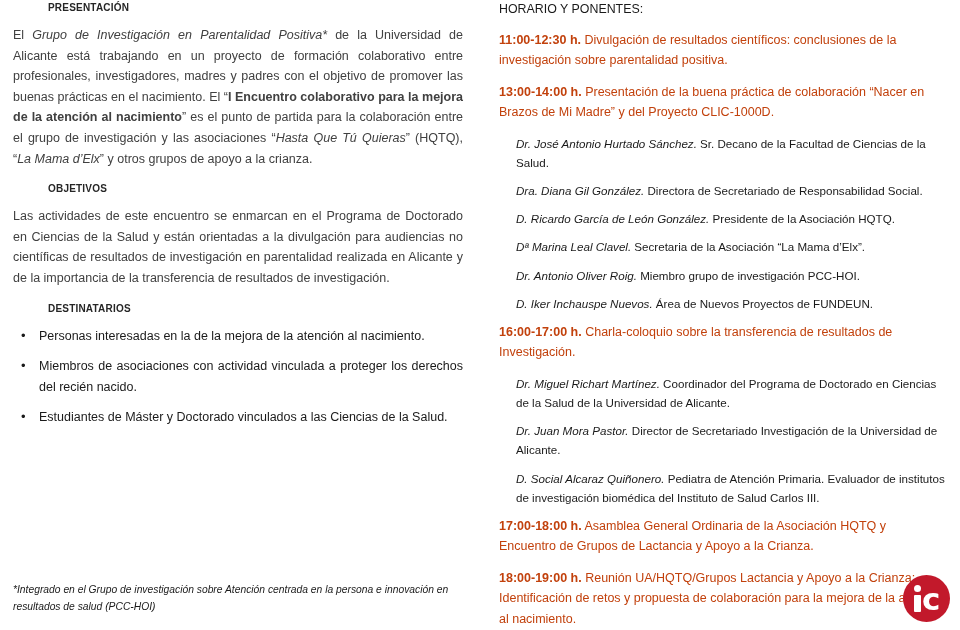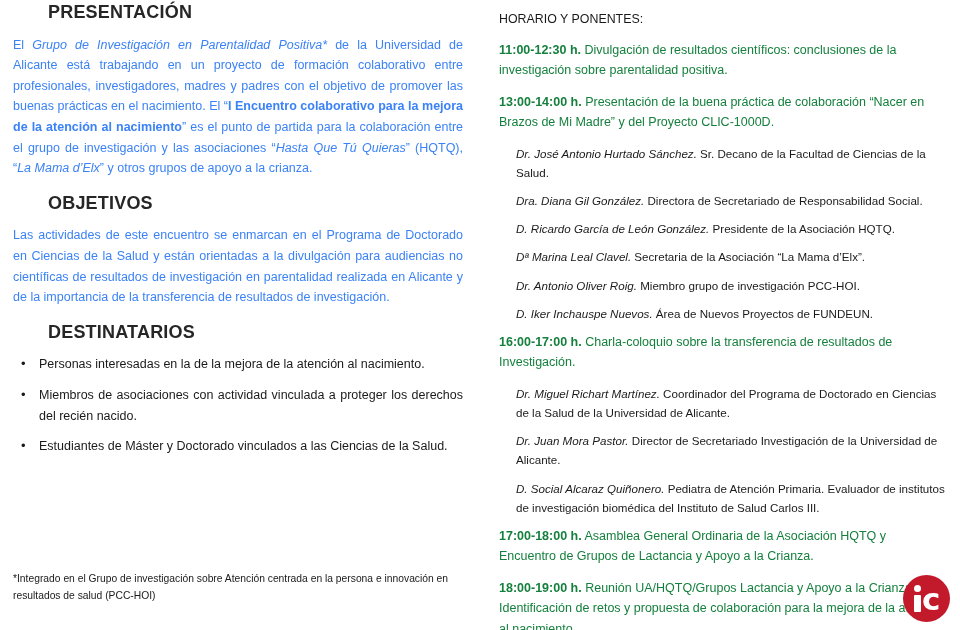--- a/index.html
+++ b/index.html
@@ -24,41 +24,41 @@
   }
   .col-left {
     width: 483px;
     box-sizing: border-box;
     padding: 2px 20px 0 13px;
     position: relative;
   }
   .col-right {
     width: 477px;
     box-sizing: border-box;
-    padding: 12px 14px 0 16px;
+    padding: 2px 14px 0 16px;
     position: relative;
   }
 
   h2.section-heading {
-    font-size: 18px;
+    font-size: 10px;
     font-weight: bold;
     color: #262626;
     margin: 0 0 11px 0;
     letter-spacing: 0.2px;
     line-height: 1.2;
     padding-left: 35px;
   }
   .section-block { margin-bottom: 14px; }
 
   p.body-text {
     font-size: 12.5px;
     line-height: 20.6px;
     margin: 0 0 11px 0;
     text-align: justify;
-    color: #3b82f6;
+    color: #404040;
   }
   p.body-text:last-child { margin-bottom: 0; }
 
   .it { font-style: italic; }
   .bd { font-weight: bold; }
 
   ul.bullets {
     list-style: none;
     margin: 0;
     padding: 0;
@@ -79,40 +79,41 @@
     top: 0;
     font-size: 13px;
     line-height: 20.6px;
     color: #1a1a1a;
   }
   ul.bullets li.nojust { text-align: left; }
 
   .footnote {
     position: absolute;
     left: 13px;
-    bottom: 26px;
+    bottom: 15px;
     width: 440px;
     font-size: 10.3px;
     line-height: 16.4px;
+    font-style: italic;
     color: #1a1a1a;
   }
 
   h2.schedule-heading {
     font-size: 12.4px;
     font-weight: normal;
     color: #1a1a1a;
     margin: 0 0 13px 0;
     line-height: 1.2;
   }
 
   .sched-item {
     font-size: 12.5px;
     line-height: 20.4px;
     margin: 0 0 11px 0;
-    color: #15803d;
+    color: #c2410c;
   }
   .sched-item .time { font-weight: bold; }
 
   .speaker {
     font-size: 11.6px;
     line-height: 19.2px;
     margin: 0 0 9px 0;
     padding-left: 17px;
     color: #1a1a1a;
   }

